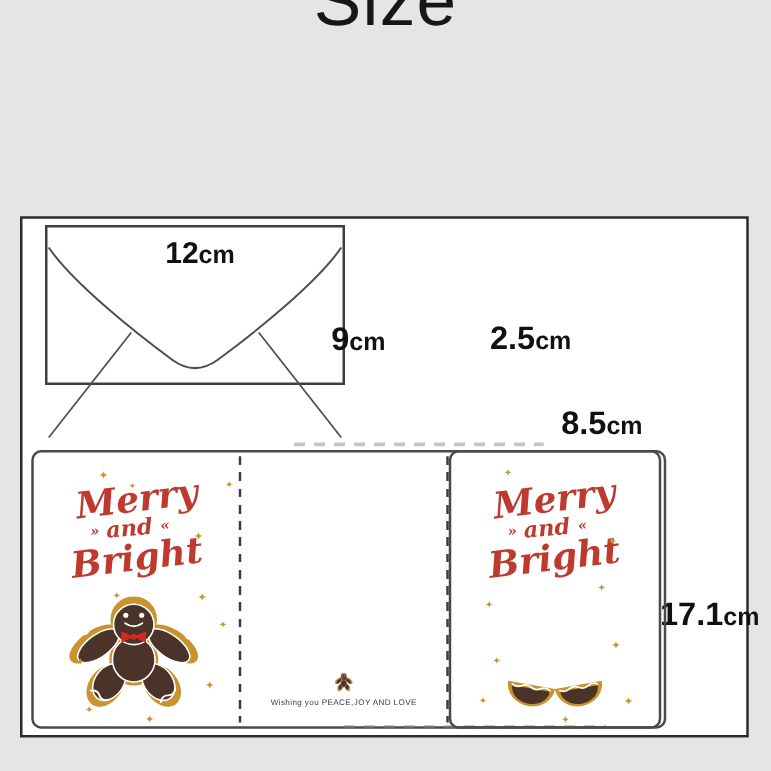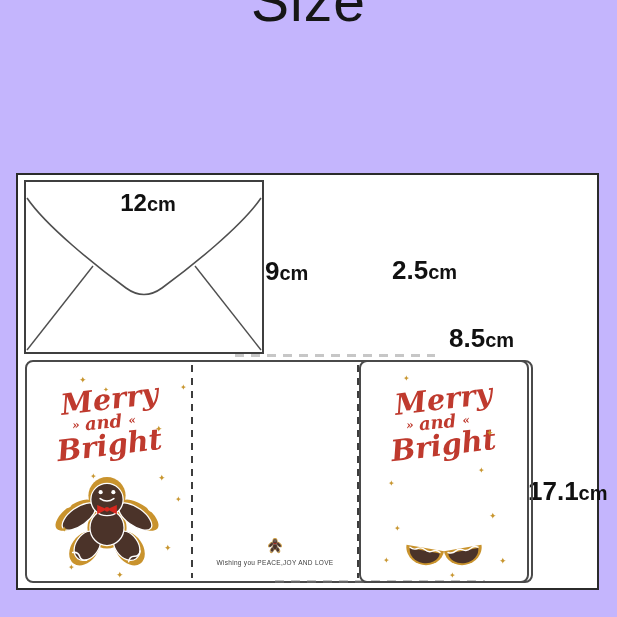--- a/index.html
+++ b/index.html
@@ -1,29 +1,29 @@
 <!DOCTYPE html>
 <html><head>
 <meta charset="utf-8">
 <style>
   html,body{margin:0;padding:0;background:#fff;}
-  .stage{position:relative;width:617px;height:617px;background:#c4b5fd;overflow:hidden;
+  .stage{position:relative;width:617px;height:617px;background:#e5e5e5;overflow:hidden;
          font-family:"Liberation Sans",sans-serif;color:#1e1e1e;}
   
   .title{position:absolute;top:-27px;left:0;right:0;text-align:center;
          font-size:57px;line-height:1;font-weight:400;color:#161616;letter-spacing:1px;}
   .subtitle{position:absolute;top:28px;left:0;right:0;text-align:center;
             font-size:20px;letter-spacing:6px;color:#262626;}
   
   .a4{position:absolute;left:16px;top:173px;width:583px;height:417px;
       border:2px solid #2b2b2b;box-sizing:border-box;background:#fff;}
   .a4-label{position:absolute;left:456px;top:6px;font-family:"Liberation Serif",serif;
             font-size:47px;color:#101010;letter-spacing:1px;}
   
-  .envelope{position:absolute;left:6px;top:5px;width:240px;height:174px;
+  .envelope{position:absolute;left:18px;top:5px;width:240px;height:128px;
             border:2px solid #3f3f3f;box-sizing:border-box;background:#fff;}
   .envelope svg{position:absolute;left:0;top:0;}
   
   .dim{position:absolute;font-weight:700;color:#111;white-space:nowrap;}
   .dim .num{font-size:26px;}
   .dim .unit{font-size:20px;}
   .dim-12{left:62px;top:7px;width:120px;text-align:center;}
   .dim-12 .num{font-size:24px;}
   .dim-9{left:247px;top:81px;}
   .dim-25{left:374px;top:80px;}

